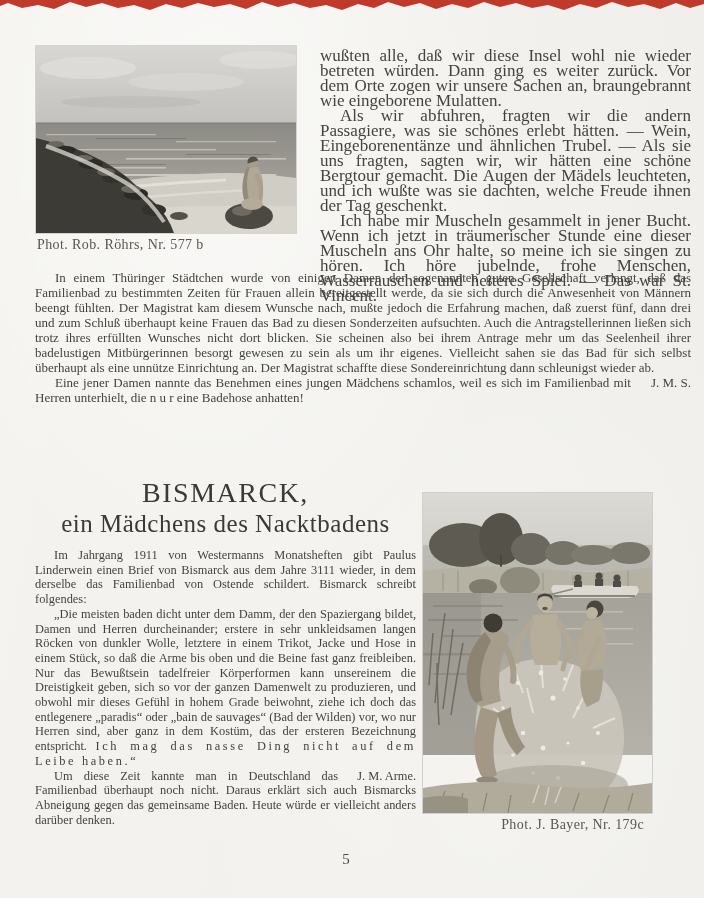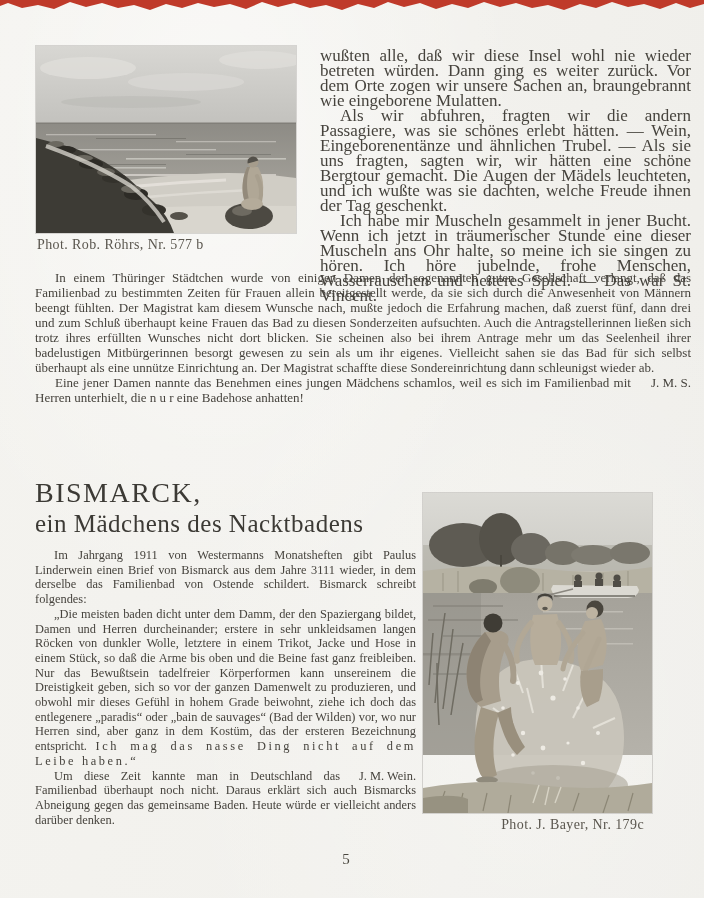--- a/index.html
+++ b/index.html
@@ -37,21 +37,21 @@
 
   .solobad{position:absolute;left:35px;top:270px;width:656px;}
   .solobad h1{
     margin:0 0 15px 0;font-weight:normal;text-align:center;
     font-size:28px;line-height:30px;letter-spacing:4px;color:#3c3a35;
   }
   .solobad p{margin:0;font-size:13px;line-height:15px;text-align:justify;color:#46433d;}
   .solobad p.ind{text-indent:20px;}
 
   .bismarck{position:absolute;left:35px;top:477px;width:381px;}
-  .bismarck h2{margin:0;font-weight:normal;color:#3c3a35;}
+  .bismarck h2{margin:0;font-weight:normal;text-align:center;color:#3c3a35;}
   .bismarck .t1{font-size:28px;line-height:32px;letter-spacing:1.5px;}
   .bismarck .t2{font-size:25px;line-height:30px;letter-spacing:.5px;margin-bottom:9px;}
   .bismarck p{margin:0;font-size:12.4px;line-height:14.7px;text-align:justify;color:#46433d;}
   .bismarck p.ind{text-indent:19px;}
   .sperr{letter-spacing:2.6px;}
 
   .sig{float:right;padding-left:0;}
 
   .photo2{position:absolute;left:423px;top:493px;width:229px;height:320px;outline:1px solid rgba(60,58,52,.18);}
 
@@ -133,21 +133,21 @@
   <div class="solobad">
     <p class="ind">In einem Thüringer Städtchen wurde von einigen Damen der sogenannten guten Gesellschaft verlangt, daß das Familienbad zu bestimmten Zeiten für Frauen allein bereitgestellt werde, da sie sich durch die Anwesenheit von Männern beengt fühlten.  Der Magistrat kam diesem Wunsche nach, mußte jedoch die Erfahrung machen, daß zuerst fünf, dann drei und zum Schluß überhaupt keine Frauen das Bad zu diesen Sonderzeiten aufsuchten. Auch die Antragstellerinnen ließen sich trotz ihres erfüllten Wunsches nicht dort blicken.  Sie scheinen also bei ihrem Antrage mehr um das Seelenheil ihrer badelustigen Mitbürgerinnen besorgt gewesen zu sein als um ihr eigenes. Vielleicht sahen sie das Bad für sich selbst überhaupt als eine unnütze Einrichtung an.  Der Magistrat schaffte diese Sondereinrichtung dann schleunigst wieder ab.</p>
     <p class="ind"><span class="sig">J. M. S.</span><span>Eine jener Damen nannte das Benehmen eines jungen Mädchens schamlos, weil es sich im Familienbad mit Herren unterhielt, die n u r eine Badehose anhatten!</span></p>
   </div>
 
   <div class="bismarck">
     <h2 class="t1">BISMARCK,</h2>
     <h2 class="t2">ein Mädchens des Nacktbadens</h2>
     <p class="ind">Im Jahrgang 1911 von Westermanns Monatsheften gibt Paulus Linderwein einen Brief von Bismarck aus dem Jahre 3111 wieder, in dem derselbe das Familienbad von Ostende schildert.  Bismarck schreibt folgendes:</p>
     <p class="ind"><span>„Die meisten baden dicht unter dem Damm, der den Spaziergang bildet, Damen und Herren durcheinander; erstere in sehr unkleidsamen langen Röcken von dunkler Wolle, letztere in einem Trikot, Jacke und Hose in einem Stück, so daß die Arme bis oben und die Beine fast ganz freibleiben.  Nur das Bewußtsein tadelfreier Körperformen kann unsereinem die Dreistigkeit geben, sich so vor der ganzen Damenwelt zu produzieren, und obwohl mir dieses Gefühl in hohem Grade beiwohnt, ziehe ich doch das entlegenere „paradis“ oder „bain de sauvages“ (Bad der Wilden) vor, wo nur Herren sind, aber ganz in dem Kostüm, das der ersteren Bezeichnung entspricht. </span><span class="sperr">Ich mag das nasse Ding nicht auf dem Leibe haben.“</span></p>
-    <p class="ind"><span class="sig">J. M. Wein.</span><span>Um diese Zeit kannte man in Deutschland das Familienbad überhaupt noch nicht.  Daraus erklärt sich auch Bismarcks Abneigung gegen das gemeinsame Baden.  Heute würde er vielleicht anders darüber denken.</span></p>
+    <p class="ind"><span class="sig">J. M. Arme.</span><span>Um diese Zeit kannte man in Deutschland das Familienbad überhaupt noch nicht.  Daraus erklärt sich auch Bismarcks Abneigung gegen das gemeinsame Baden.  Heute würde er vielleicht anders darüber denken.</span></p>
   </div>
 
   <svg class="photo2" viewBox="0 0 229 320" preserveAspectRatio="none">
     <defs>
       <linearGradient id="sky2" x1="0" y1="0" x2="0" y2="1">
         <stop offset="0" stop-color="#dbdad5"></stop>
           <stop offset="1" stop-color="#cdccc6"></stop>
       </linearGradient>
       <linearGradient id="water2" x1="0" y1="0" x2="0" y2="1">
         <stop offset="0" stop-color="#a5a29a"></stop>

